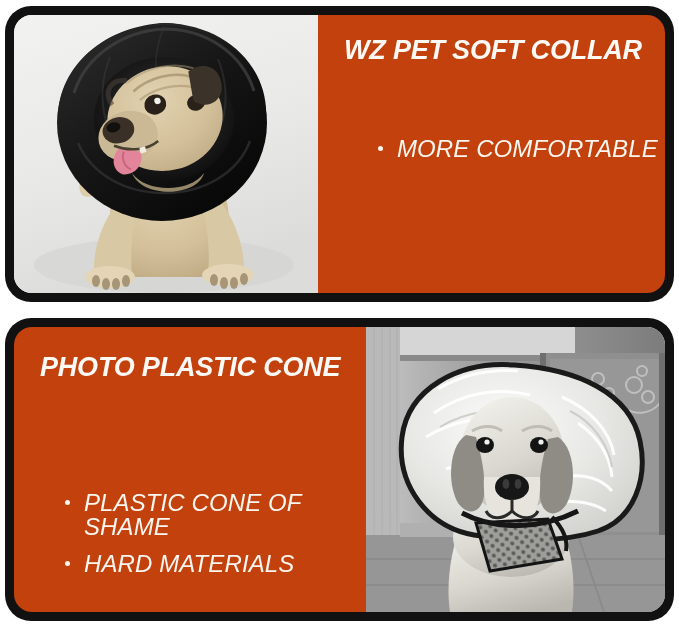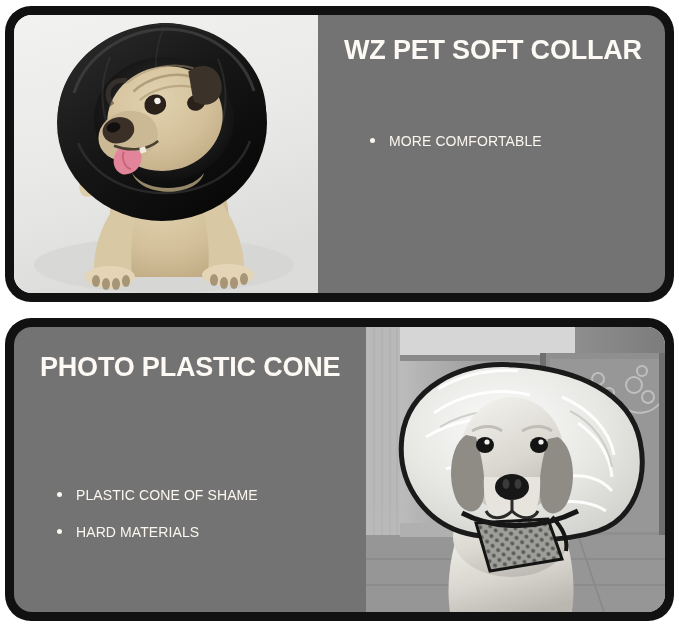--- a/index.html
+++ b/index.html
@@ -48,22 +48,23 @@
   
   .photo-half {
     position: relative;
     overflow: hidden;
     background: #e9e9e9;
     flex: 0 0 auto;
   }
   .text-half {
     position: relative;
     flex: 1 1 auto;
-    background: #737373;
-    overflow: hidden;
+    background: #c2410c;
+    overflow: hidden;
+    font-style: italic;
   }
   #panel-top .photo-half    { width: 304px; }
   #panel-bottom .photo-half { width: 299px; }
 
   .photo-half svg { display: block; width: 100%; height: 100%; }
 
   
   .panel-title {
     position: absolute;
     color: #fdfaf6;
@@ -72,24 +73,24 @@
     letter-spacing: -0.2px;
     white-space: nowrap;
     font-family: "Liberation Sans", sans-serif;
   }
   #title-top    { left: 26px; top: 20px; }
   #title-bottom { left: 26px; top: 25px; }
 
   .bullet-list {
     position: absolute;
     list-style: none;
-    margin: 8px;
+    margin: 16px;
     padding: 0;
     color: #fbf6ef;
-    font-size: 14px;
+    font-size: 24px;
     line-height: 24px;
     letter-spacing: 0.1px;
   }
   #bullets-top    { left: 44px; top: 106px; width: 300px; }
   #bullets-bottom { left: 35px; top: 148px; width: 290px; }
 
   .bullet-item {
     position: relative;
     padding-left: 19px;
     margin-bottom: 13px;

